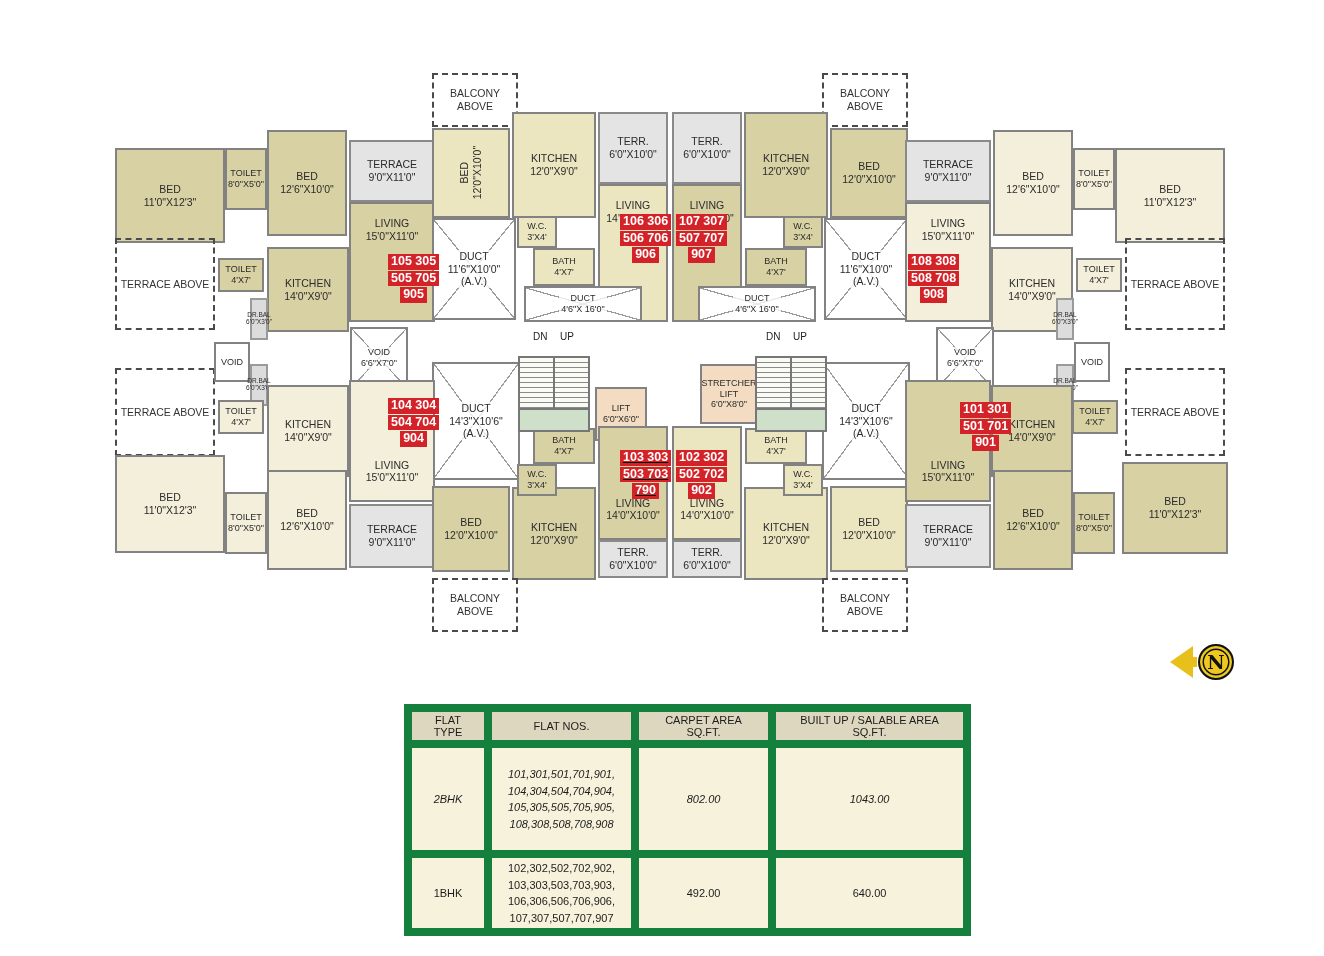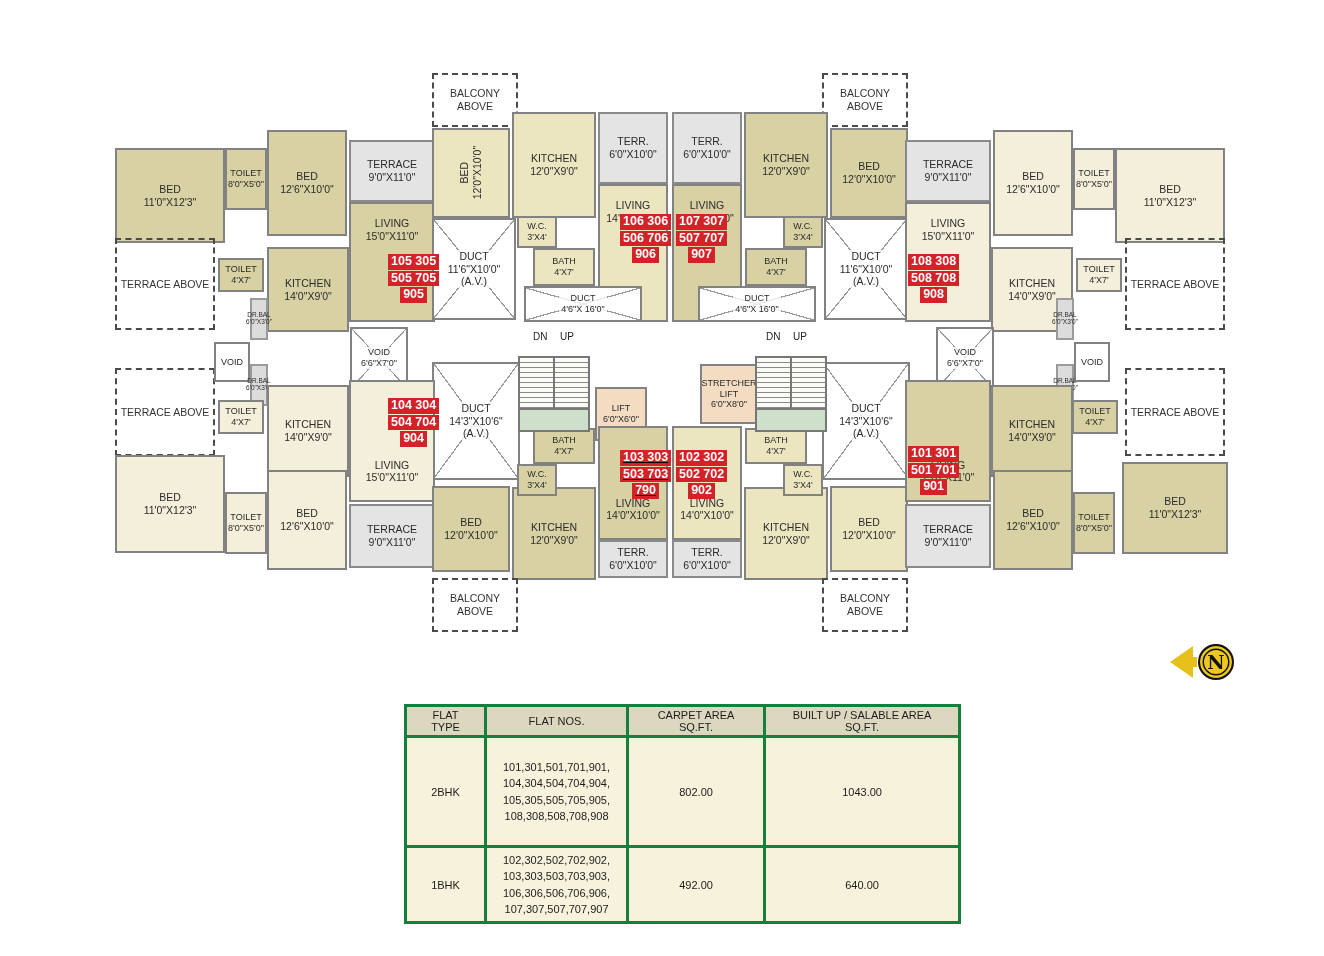--- a/index.html
+++ b/index.html
@@ -36,27 +36,27 @@
   .stairs .mid{position:absolute;left:50%;top:0;height:72%;width:2px;background:#777;transform:translateX(-1px);}
   .stairs .landing{position:absolute;left:0;right:0;bottom:0;height:28%;background:#cfe0ca;border-top:2px solid #777;}
   .badge{position:absolute;display:flex;flex-direction:column;align-items:center;z-index:6;}
   .badge span{background:#d42328;color:#fff;font-weight:bold;font-size:12.5px;line-height:1.25;
       padding:0 3px;margin-bottom:1px;white-space:nowrap;}
   .ptext{position:absolute;font-size:10px;color:#1d1d1d;z-index:5;}
   #plan-title{position:absolute;left:410px;top:666px;width:530px;font-size:19px;color:#151515;
       letter-spacing:.5px;white-space:nowrap;}
   #area-table{position:absolute;left:404px;top:704px;border-collapse:collapse;
       font-size:11px;color:#1c1c1c;table-layout:fixed;}
-  #area-table td,#area-table th{border:3px solid #15803d;box-sizing:border-box;text-align:center;
+  #area-table td,#area-table th{border:8px solid #15803d;box-sizing:border-box;text-align:center;
       vertical-align:middle;font-weight:normal;padding:2px 16px;}
   #area-table th{background:#ddd7bf;height:30px;}
   #area-table td{background:#f6f2dc;}
   .col-type{width:80px;} .col-nos{width:119px;} .col-carpet{width:137px;} .col-built{width:195px;}
   .nos-lines span{display:block;line-height:1.5;white-space:nowrap;}
-  tr.row1 td{height:110px;} tr.row2 td{height:76px;}
+  tr.row1 td{height:110px;font-style:italic;} tr.row2 td{height:76px;}
   #north{position:absolute;left:1170px;top:642px;width:66px;height:44px;}
   #north .tri{position:absolute;left:0;top:4px;width:0;height:0;
       border-top:16px solid transparent;border-bottom:16px solid transparent;border-right:23px solid #e7c01b;}
   #north .bar{position:absolute;left:23px;top:15px;width:4px;height:10px;background:#e7c01b;}
   #north .circ{position:absolute;left:28px;top:2px;width:36px;height:36px;border-radius:50%;
       background:#edc81f;border:2px solid #111;box-sizing:border-box;
       box-shadow:inset 0 0 0 2.5px #edc81f, inset 0 0 0 4px #111;
       display:flex;align-items:center;justify-content:center;
       font-family:"DejaVu Serif",serif;font-size:19px;font-weight:bold;color:#111;}
 </style>
@@ -543,21 +543,21 @@
       <div class="badge" style="left: 908px; top: 254px;">
         <span>108 308</span>
         <span>508 708</span>
         <span>908</span>
       </div>
       <div class="badge" style="left: 388px; top: 398px;">
         <span>104 304</span>
         <span>504 704</span>
         <span>904</span>
       </div>
-      <div class="badge" style="left: 908px; top: 402px; margin-top: 44px;">
+      <div class="badge" style="left: 960px; top: 402px;">
         <span>101 301</span>
         <span>501 701</span>
         <span>901</span>
       </div>
       <div class="badge" style="left: 620px; top: 450px; text-decoration: underline;">
         <span>103 303</span>
         <span>503 703</span>
         <span>790</span>
       </div>
       <div class="badge" style="left: 676px; top: 450px;">

